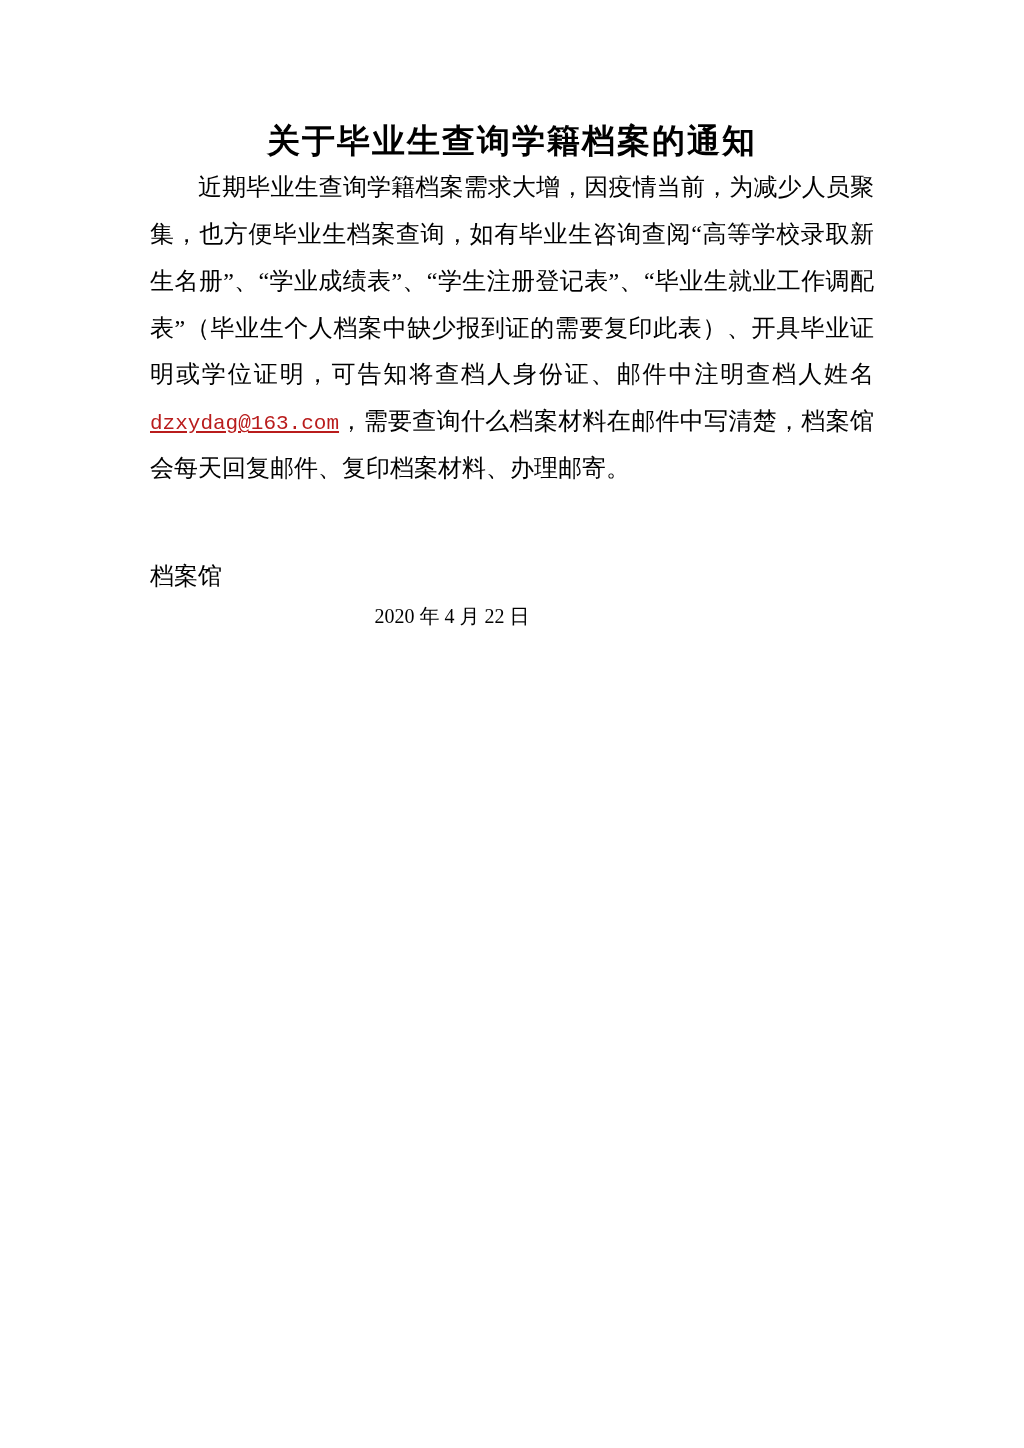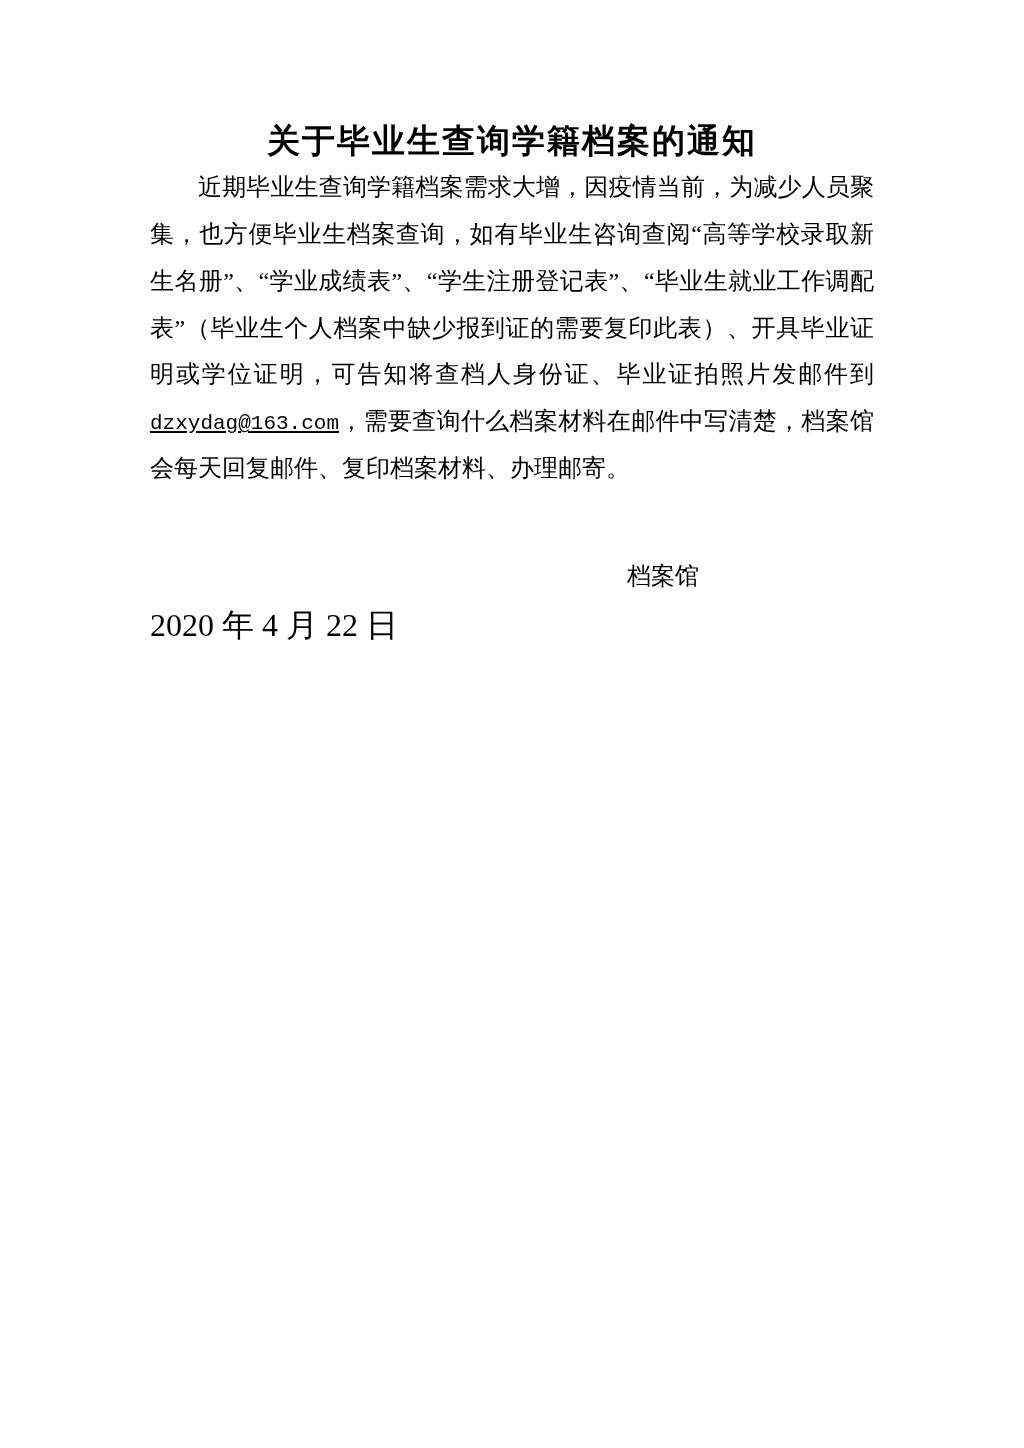--- a/index.html
+++ b/index.html
@@ -36,49 +36,49 @@
   }
   p.body-para {
     font-size: 24px;
     line-height: 1.95;
     margin: 0;
     text-align: justify;
     text-justify: inter-ideograph;
     text-indent: 2em;
   }
   .email-link {
-    color: #000000;
+    color: #b91c1c;
     text-decoration: underline;
     font-family: "Liberation Mono", "DejaVu Sans Mono", monospace;
     font-size: 21px;
   }
   .signature-block {
     margin-top: 60px;
-    text-align: right;
+    text-align: left;
     padding-right: 175px;
     font-size: 24px;
     line-height: 2.0;
     font-family: Liberation Serif, serif;
   }
   .sig-date {
-    text-align: left;
+    text-align: center;
     padding-right: 120px;
-    font-size: 32px;
+    font-size: 20px;
     line-height: 1.6;
     font-family: Liberation Serif, serif;
   }
 </style>
 </head>
 <body>
 
 <div class="page">
 
   <h1 class="doc-title">关于毕业生查询学籍档案的通知</h1>
 
 
-  <p class="body-para"><span>近期毕业生查询学籍档案需求大增，因疫情当前，为减少人员聚集，也方便毕业生档案查询，如有毕业生咨询查阅“高等学校录取新生名册”、“学业成绩表”、“学生注册登记表”、“毕业生就业工作调配表”（毕业生个人档案中缺少报到证的需要复印此表）、开具毕业证明或学位证明，可告知将查档人身份证、毕业证拍照片发邮件到 </span><a class="email-link" href="#">dzxydag@163.com</a><span>，需要查询什么档案材料在邮件中写清楚，档案馆会每天回复邮件、复印档案材料、办理邮寄。</span></p>
+  <p class="body-para"><span>近期毕业生查询学籍档案需求大增，因疫情当前，为减少人员聚集，也方便毕业生档案查询，如有毕业生咨询查阅“高等学校录取新生名册”、“学业成绩表”、“学生注册登记表”、“毕业生就业工作调配表”（毕业生个人档案中缺少报到证的需要复印此表）、开具毕业证明或学位证明，可告知将查档人身份证、邮件中注明查档人姓名 </span><a class="email-link" href="#">dzxydag@163.com</a><span>，需要查询什么档案材料在邮件中写清楚，档案馆会每天回复邮件、复印档案材料、办理邮寄。</span></p>
 
 
 
   <div class="signature-block">档案馆</div>
   <div class="sig-date">2020 年 4 月 22 日</div>
 
 </div>
 
 </body></html>

